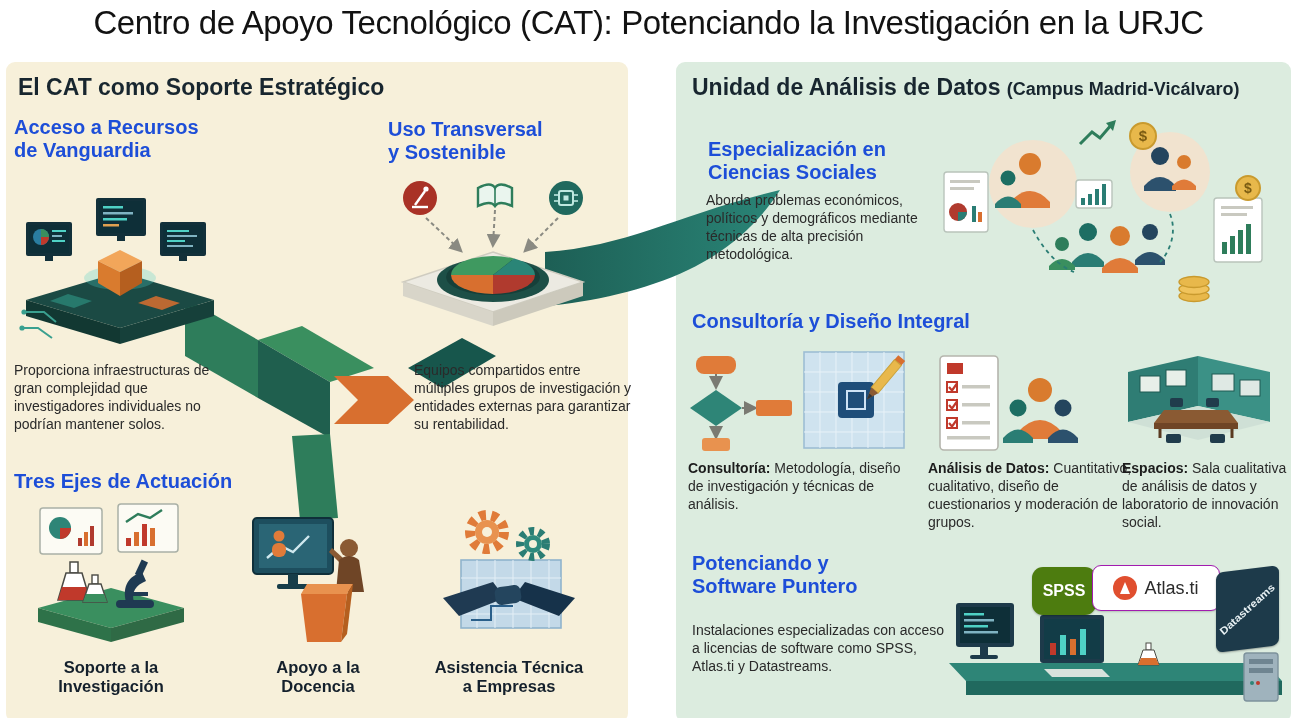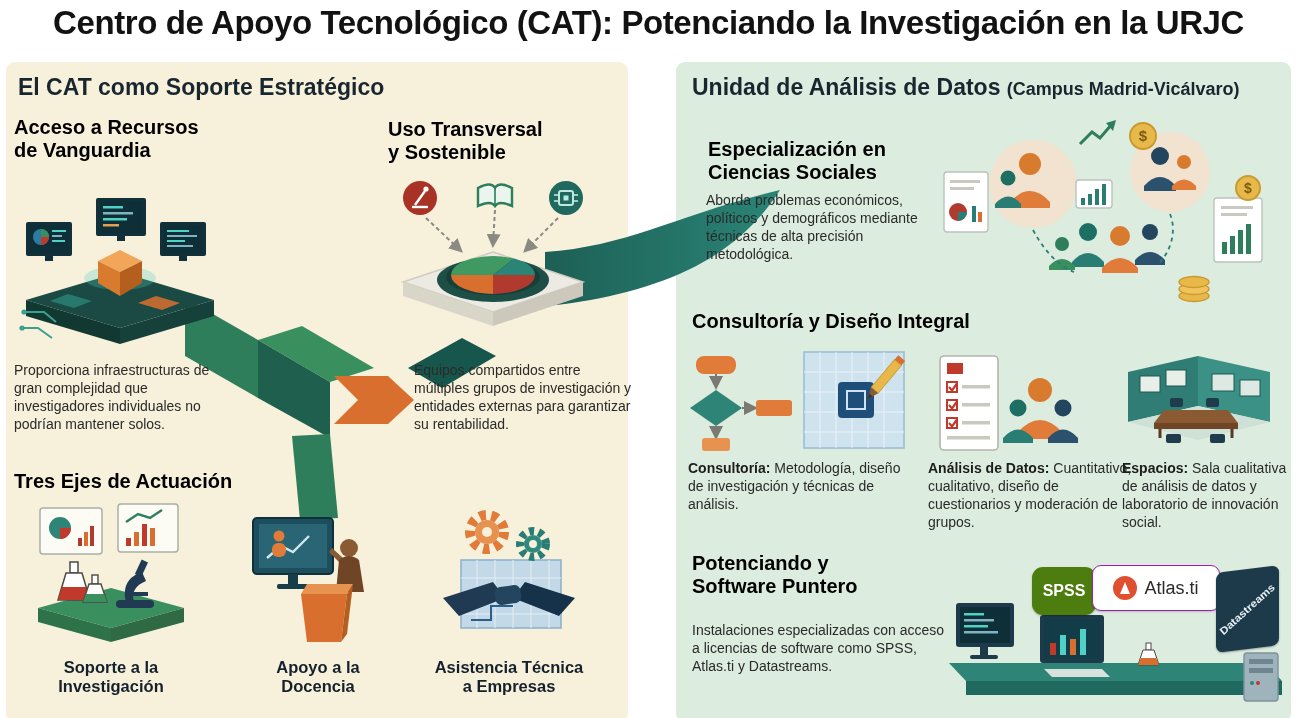--- a/index.html
+++ b/index.html
@@ -3,31 +3,31 @@
 <meta charset="utf-8">
 <style>
   * { margin:0; padding:0; box-sizing:border-box; }
   html,body { width:1297px; height:718px; }
   body {
     position:relative; overflow:hidden; background:#ffffff;
     font-family:"Liberation Sans", sans-serif; color:#222;
   }
   .main-title {
     position:absolute; top:4px; left:0; width:100%; text-align:center;
-    font-size:33px; font-weight:700; color:#121212; letter-spacing:-0.4px;
+    font-size:33px; font-weight:400; color:#121212; letter-spacing:-0.4px;
   }
   .panel { position:absolute; top:62px; height:660px; border-radius:9px; }
   .panel-left  { left:6px;   width:622px; background:#f7f0da; }
   .panel-right { left:676px; width:615px; background:#dcecdf; }
   .panel > * { position:absolute; z-index:2; }
   #ribbons { position:absolute; left:0; top:0; width:1297px; height:718px; z-index:1; pointer-events:none; }
 
   .panel-title { font-size:23px; font-weight:800; color:#18262f; }
   .rp-title .suffix { font-size:18px; }
-  h3.sec { font-size:20px; font-weight:800; color:#000000; white-space:pre-line; line-height:1.15; }
+  h3.sec { font-size:20px; font-weight:800; color:#1d4ed8; white-space:pre-line; line-height:1.15; }
   p.body { font-size:14px; color:#2a2a2a; line-height:1.28; }
   p.body b { color:#1c1c1c; }
 
   
   .lp-title   { left:12px;  top:12px; }
   .acceso-h   { left:8px;   top:54px; }
   .uso-h      { left:382px; top:56px; }
   .illu-servers { left:12px;  top:100px; }
   .illu-pie     { left:380px; top:112px; }
   .acceso-p   { left:8px;   top:300px; width:210px; }

